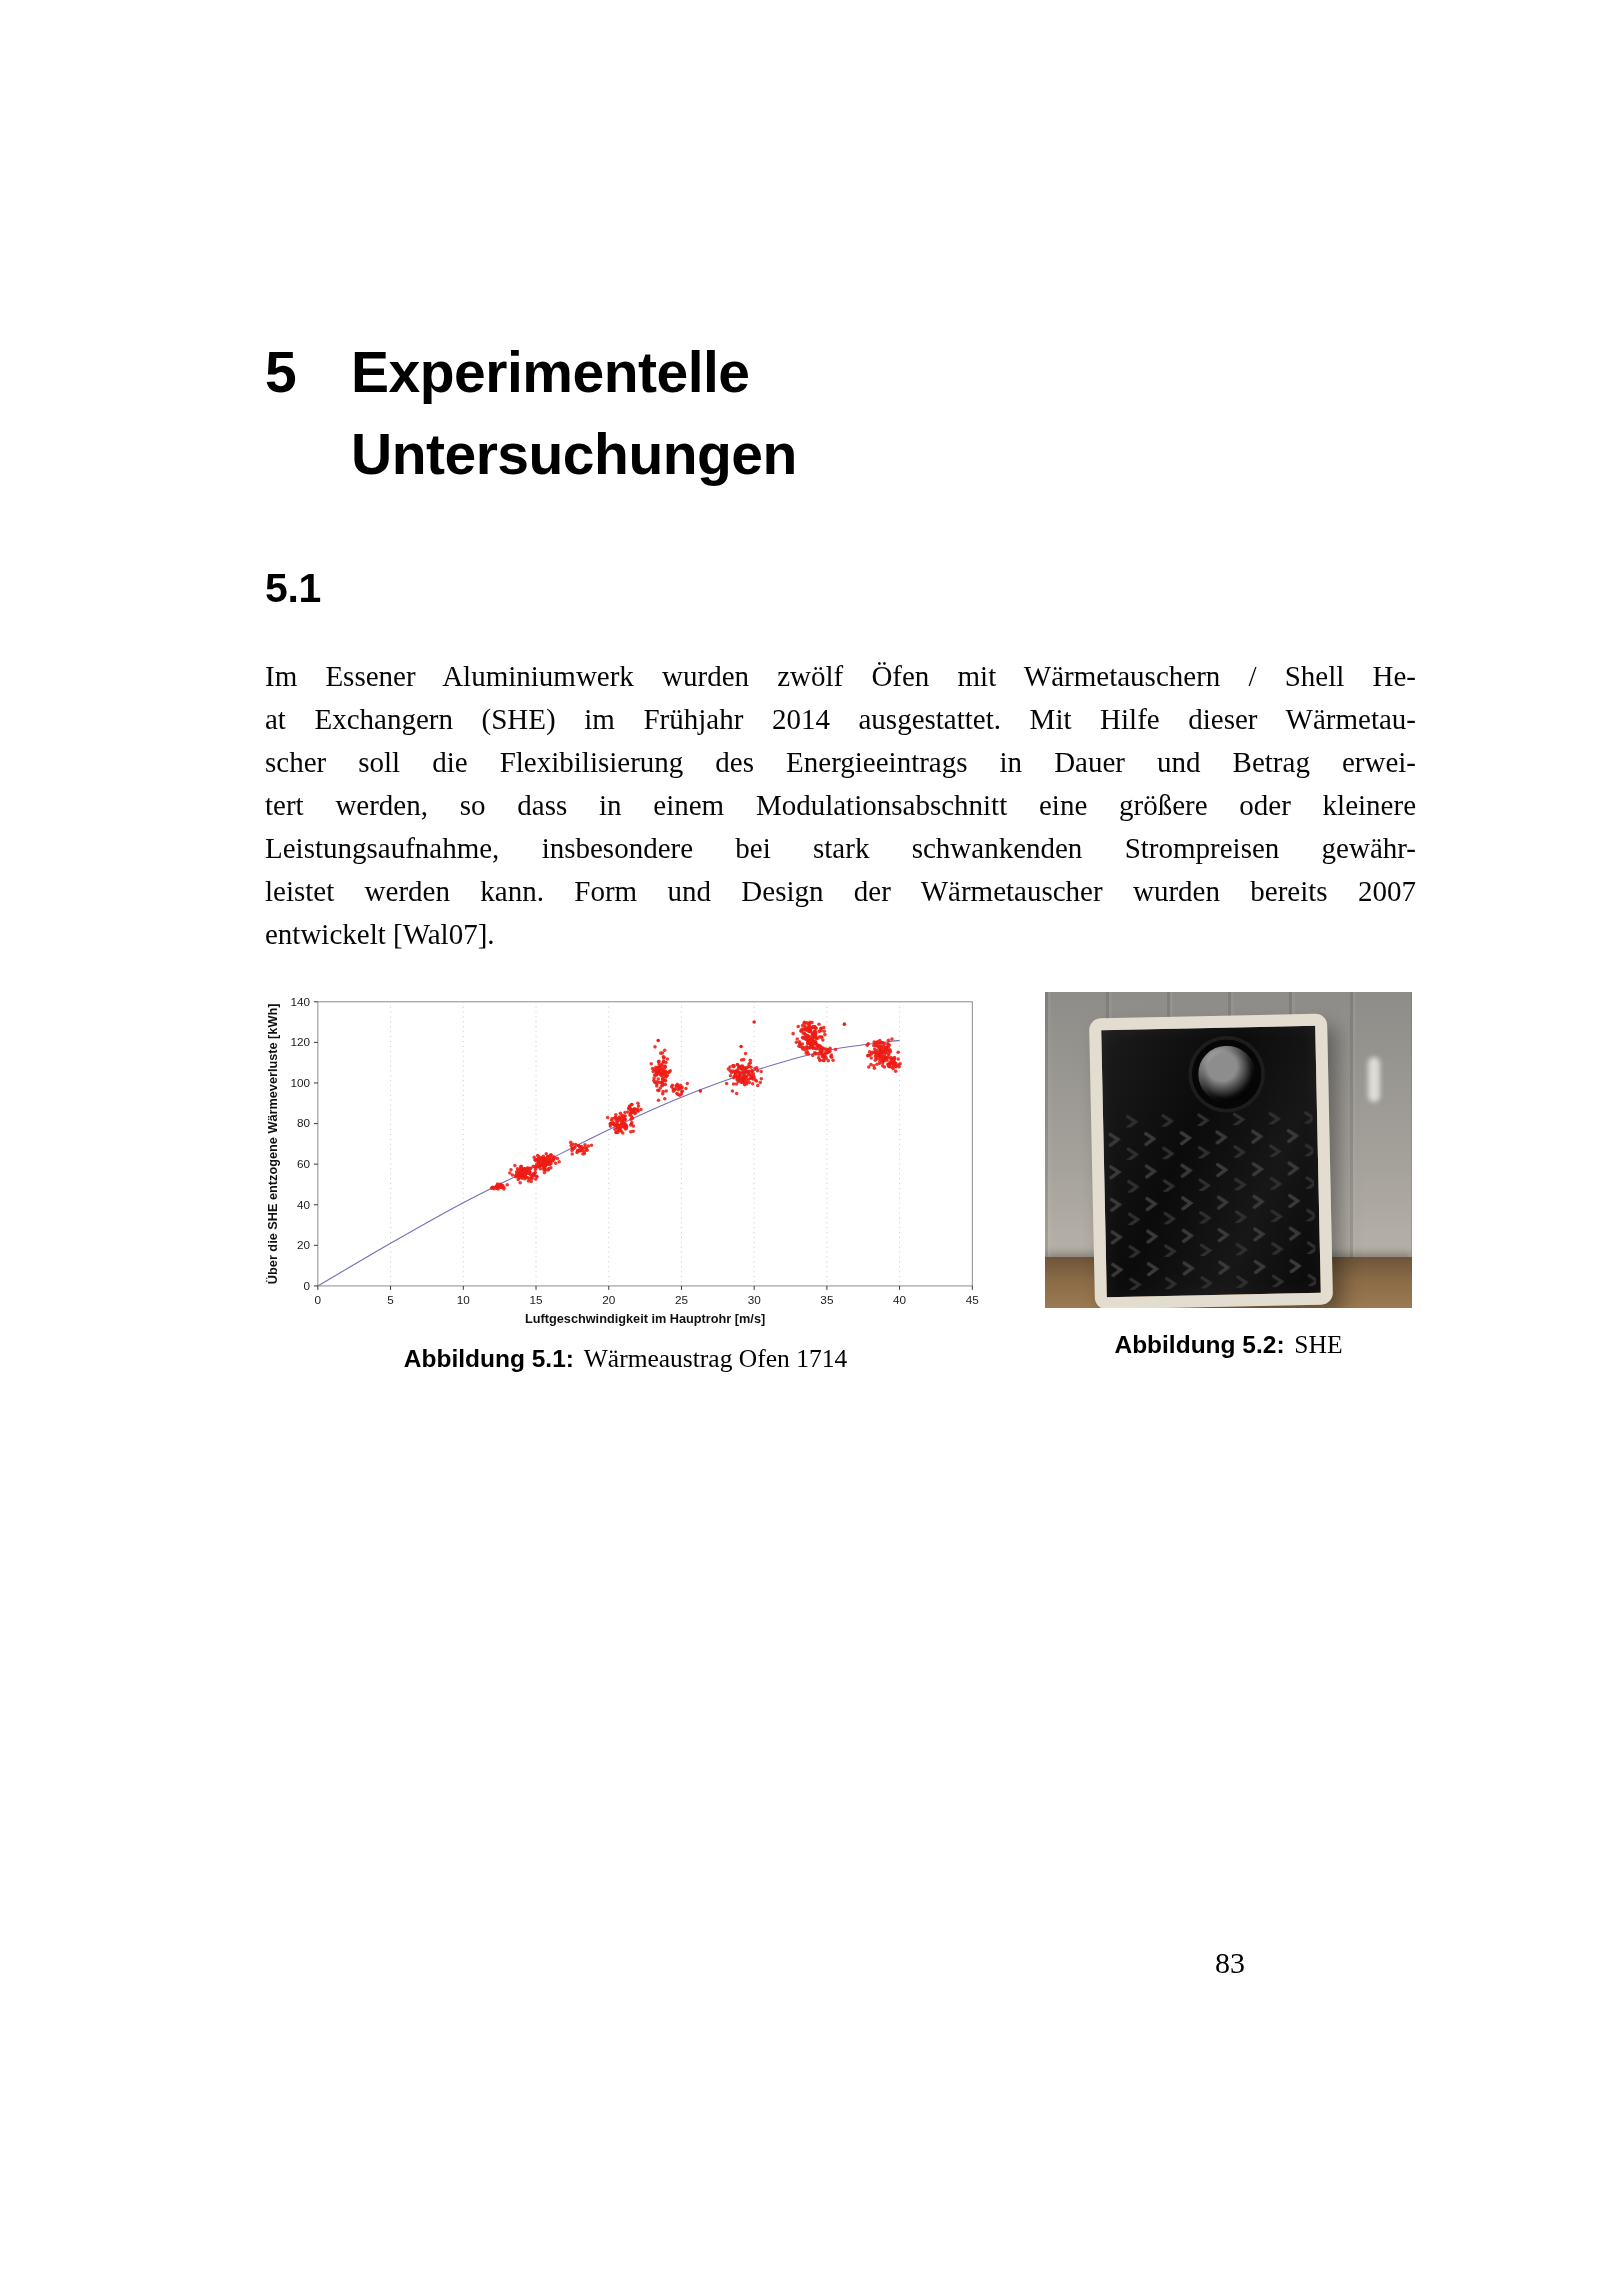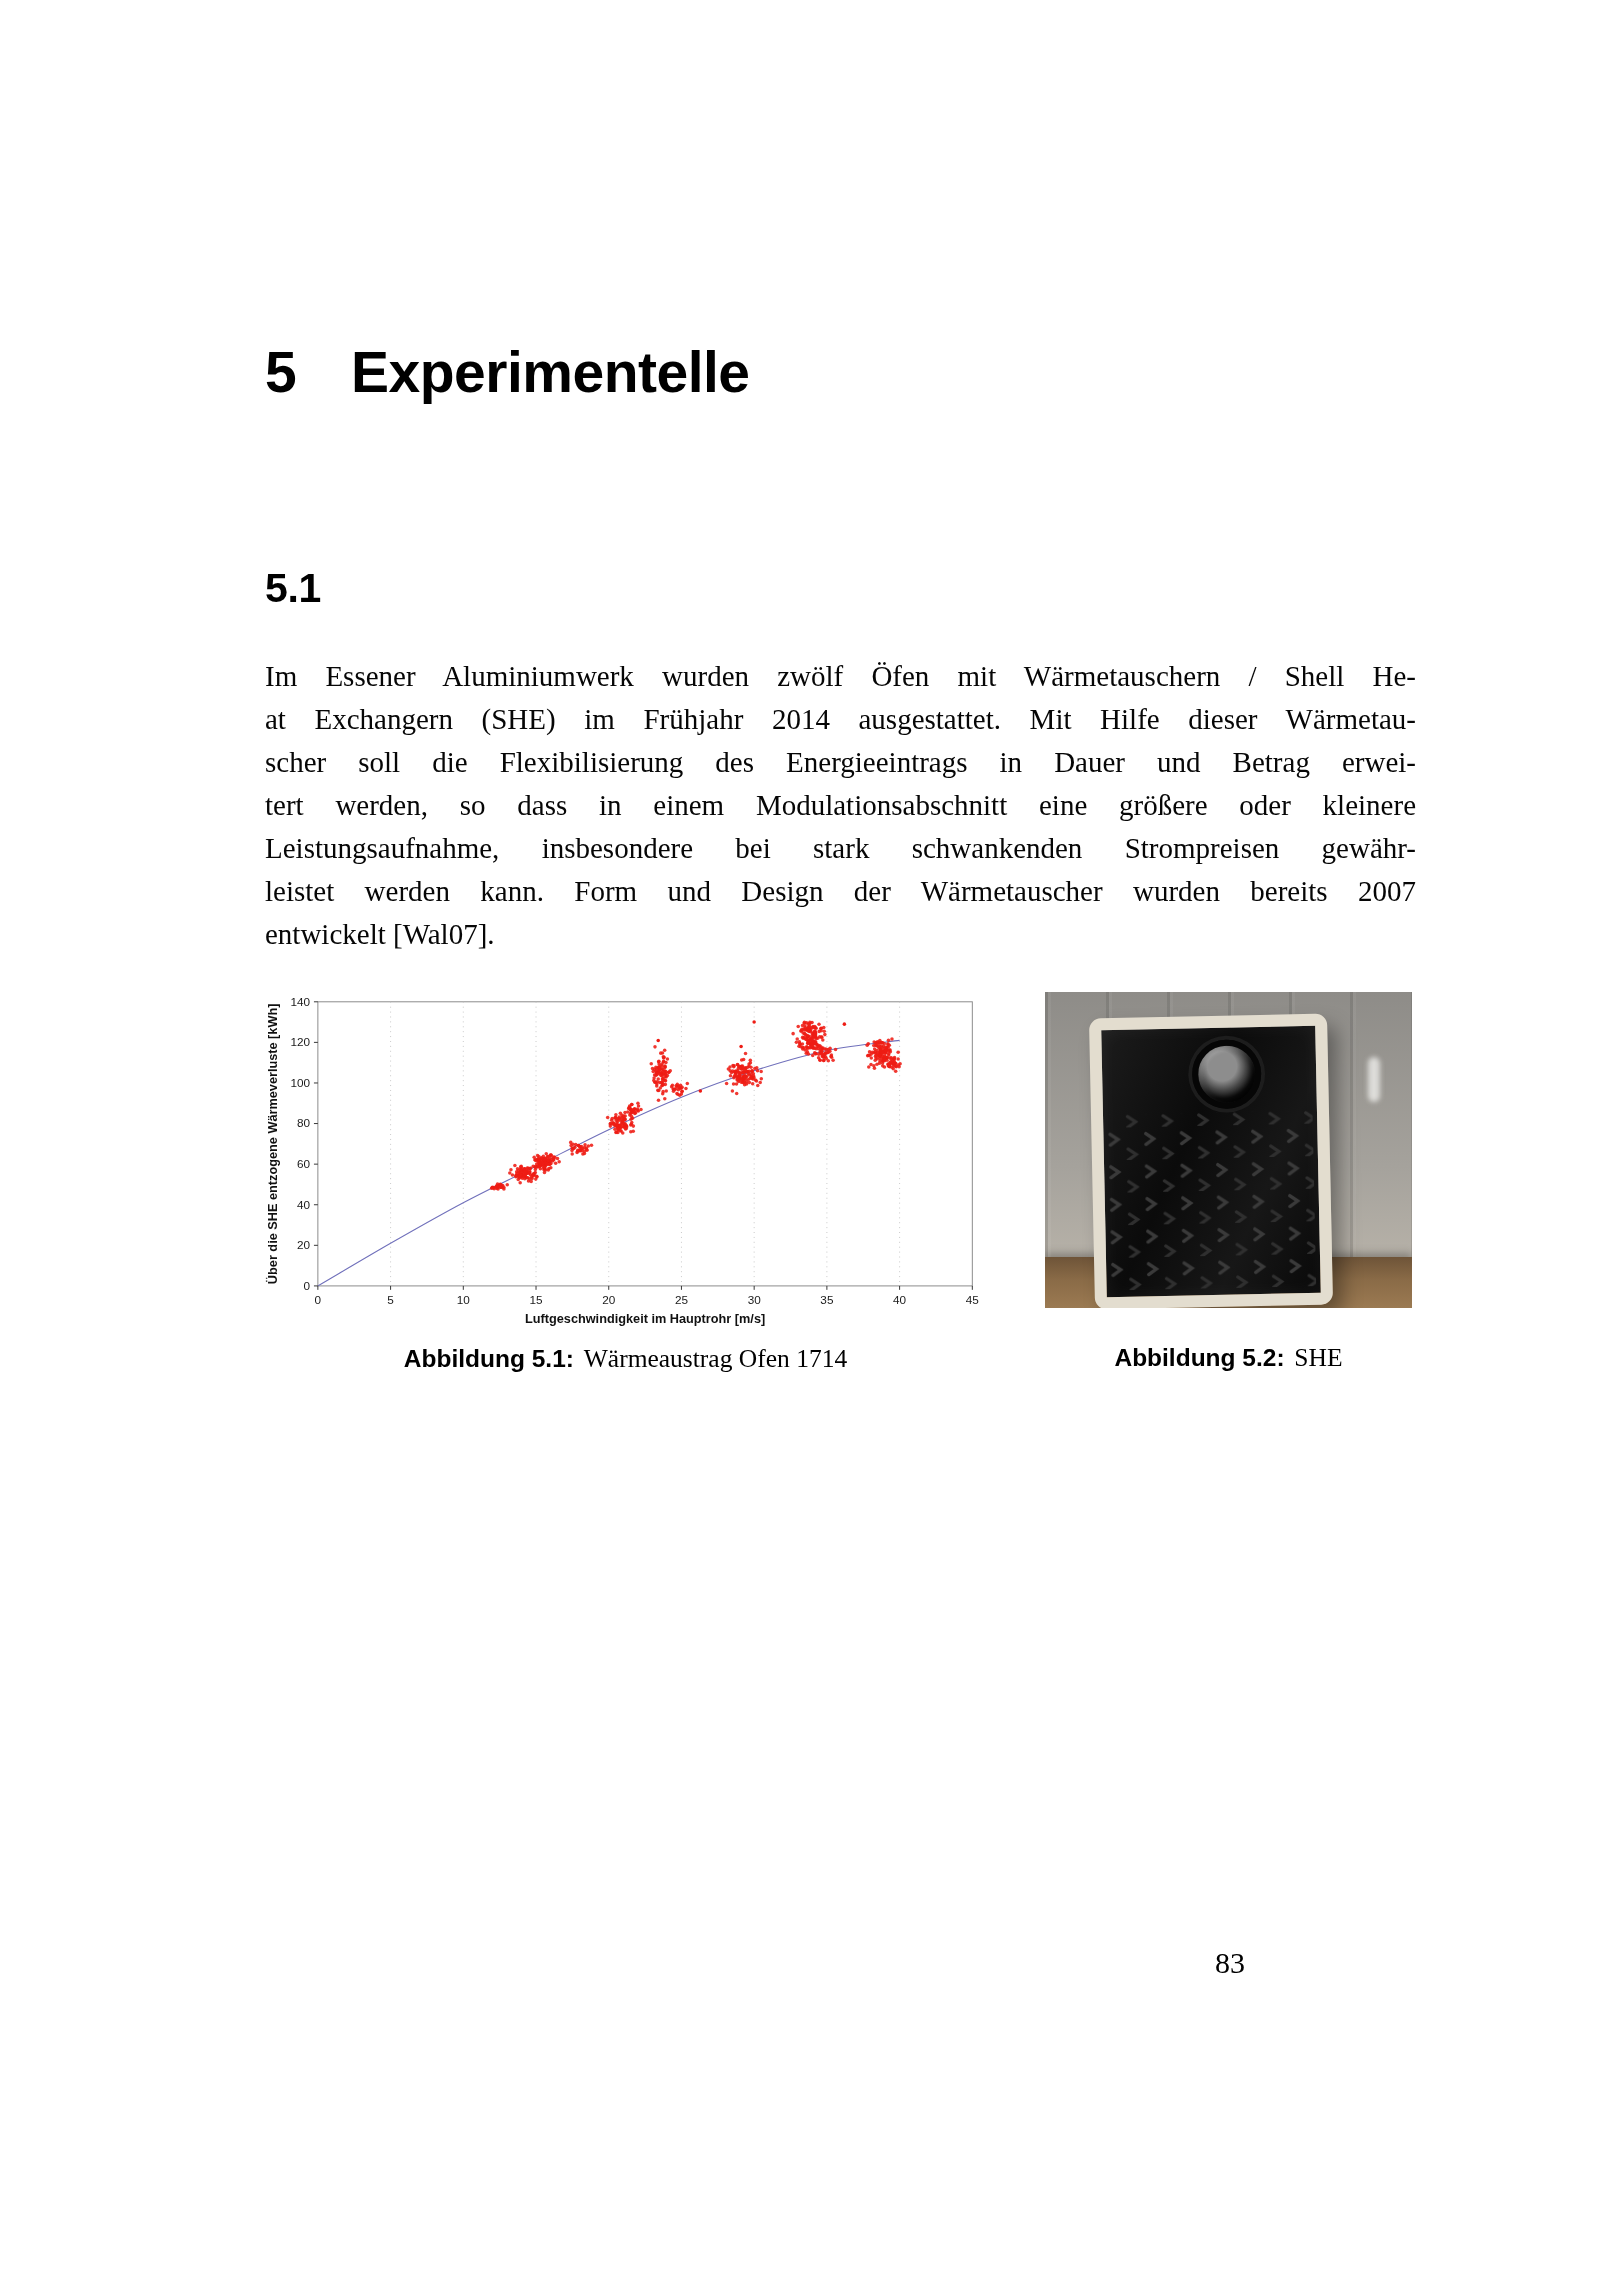--- a/index.html
+++ b/index.html
@@ -66,20 +66,21 @@
 </head>
 <body>
 
 <div class="page">
 
   <div class="chapter">
     <div class="row">
       <span class="num">5</span>
       <span>Experimentelle</span>
     </div>
+    <div class="indent">Untersuchungen</div>
   </div>
 
   <div class="section">
     <span class="num">5.1</span>
   </div>
 
   <div class="bodytext">
     <div class="line">Im Essener Aluminiumwerk wurden zwölf Öfen mit Wärmetauschern / Shell He-</div>
     <div class="line">at Exchangern (SHE) im Frühjahr 2014 ausgestattet. Mit Hilfe dieser Wärmetau-</div>
     <div class="line">scher soll die Flexibilisierung des Energieeintrags in Dauer und Betrag erwei-</div>
@@ -1121,21 +1122,21 @@
                 <path d="M6 6 l7 5 l-7 5" fill="none" stroke="#3a3a3a" stroke-width="3" stroke-linecap="round"></path>
                 <path d="M22 20 l7 5 l-7 5" fill="none" stroke="#2f2f2f" stroke-width="3" stroke-linecap="round"></path>
               </pattern>
             </defs>
             <rect x="4" y="78" width="184" height="162" fill="url(#chev)"></rect>
           </svg>
           <div class="she-hole"></div>
         </div>
       </div>
     </div>
-    <div class="caption" style="margin-top:35px;">
+    <div class="caption" style="margin-top:22px;">
       <span class="cap-label">Abbildung 5.2:</span><span class="cap-text">SHE</span>
     </div>
   </div>
 
   <div class="pageno">83</div>
 
 </div>
 
 
 </body></html>

